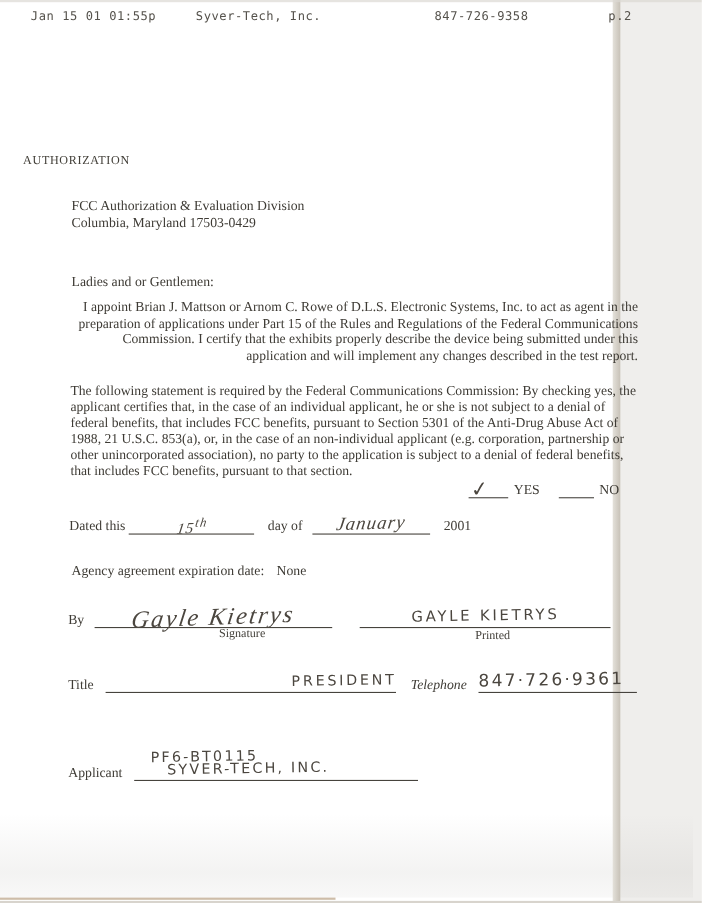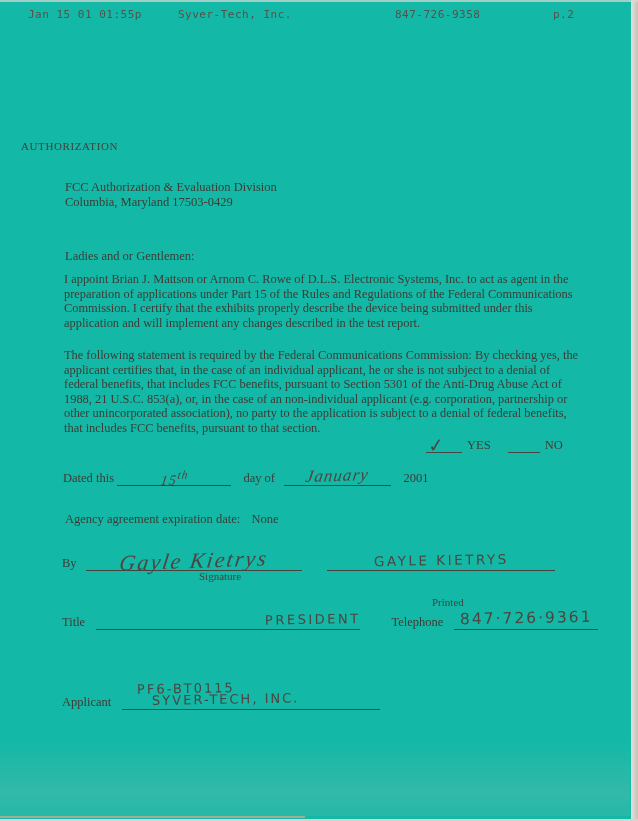--- a/index.html
+++ b/index.html
@@ -1,38 +1,38 @@
 <!DOCTYPE html>
 <html><head>
 <meta charset="utf-8">
 <style>
   html,body{margin:0;padding:0;}
   body{width:638px;height:821px;overflow:hidden;background:#efeeec;}
-  #page{position:relative;width:638px;height:821px;background:#14b8a6;
+  #page{position:relative;width:564px;height:821px;background:#ffffff;
         font-family:"Liberation Serif", serif;color:#3e3b35;}
   
   .edge-right{position:absolute;right:0;top:0;width:7px;height:821px;
               background:linear-gradient(to right,#e4e1da,#c7c1b7);}
   .edge-top{position:absolute;left:0;top:0;width:638px;height:2px;background:#dcd9d3;opacity:.7;}
   .edge-bottom-line{position:absolute;left:0;top:816px;width:305px;height:2px;background:#c2ad94;opacity:.8;}
   .edge-bottom{position:absolute;left:0;top:819px;width:638px;height:2px;background:#d8d4cd;}
   .blotch{position:absolute;left:0;top:740px;width:630px;height:76px;
           background:linear-gradient(to bottom,rgba(190,188,184,0) 0%,rgba(190,188,184,.18) 70%,rgba(190,188,184,.1) 100%);}
   
   .fax{position:absolute;top:8px;left:0;width:638px;height:16px;
        font-family:"DejaVu Sans Mono", monospace;font-size:11px;color:#55524c;letter-spacing:.5px;}
   .fax span{position:absolute;white-space:nowrap;}
   .fx-dt{left:28px;} .fx-sender{left:178px;} .fx-phone{left:395px;} .fx-page{left:553px;}
   
   .title{position:absolute;top:140px;left:0;width:622px;text-align:left;
          font-size:11px;letter-spacing:.6px;color:#423f38;padding-left:21px;}
   .recipient{position:absolute;top:180px;left:65px;font-size:12.5px;line-height:15px;}
   .salutation{position:absolute;top:249px;left:65px;font-size:12.5px;text-align:right;}
   .para{position:absolute;left:64px;width:516px;font-size:12.4px;line-height:14.6px;text-align:left;}
-  .p1{top:272px;} .p2{top:348px;}
+  .p1{top:272px;text-align:right;} .p2{top:348px;}
   
   .yesno{position:absolute;top:438px;left:426px;font-size:12.5px;white-space:nowrap;}
   .yn-line{display:inline-block;width:36px;border-bottom:1px solid #4a4742;position:relative;height:14px;vertical-align:bottom;}
   .yn-line2{display:inline-block;width:32px;border-bottom:1px solid #4a4742;height:14px;vertical-align:bottom;margin-left:14px;}
   .check{position:absolute;left:2px;bottom:-4px;font-size:19px;color:#4b463f;
          transform:rotate(-6deg);font-family:"DejaVu Sans",sans-serif;}
   .yn-label{margin-left:5px;}
   
   .row{position:absolute;font-size:12.5px;white-space:nowrap;}
   .u{display:inline-block;border-bottom:1px solid #46433d;text-align:center;vertical-align:bottom;position:relative;}
@@ -46,26 +46,26 @@
   .gap{display:inline-block;width:6px;}
   .agency{top:512px;left:65px;font-family:Liberation Serif, serif;}
   .agency .val{margin-left:8px;}
   .byrow{top:546px;left:62px;}
   .u-sig{width:216px;height:24px;margin-left:6px;}
   .u-sig .hw-cur{font-size:22px;letter-spacing:2px;position:relative;top:2px;}
   .u-printed{width:228px;height:24px;margin-left:22px;}
   .u-printed .hw-prn{font-size:13.5px;position:relative;top:6px;}
   .caption{position:absolute;font-size:11px;color:#45423c;}
   .cap-sig{top:570px;left:155px;margin-left:44px;}
-  .cap-prn{top:596px;left:432px;}
+  .cap-prn{top:572px;left:432px;}
   .titlerow{top:608px;left:62px;}
   .u-title{width:264px;height:19px;margin-left:8px;text-align:right;}
   .u-title .hw-prn{font-size:13px;padding-left:20px;position:relative;top:2px;}
-  .tel-label{margin-left:28px;}
-  .u-phone{width:144px;height:21px;margin-left:8px;text-align:center;}
+  .tel-label{margin-left:10px;font-style:italic;}
+  .u-phone{width:144px;height:21px;margin-left:8px;text-align:left;}
   .u-phone .hw-prn{font-size:15.5px;letter-spacing:2px;white-space:nowrap;position:relative;top:1px;}
   .approw{top:690px;left:62px;}
   .u-app{width:258px;height:19px;margin-left:8px;text-align:left;}
   .u-app .hw-prn{font-size:13px;padding-left:30px;position:relative;top:2px;letter-spacing:2px;}
   .appcode{top:681px;left:137px;}
   .appcode .hw-prn{font-size:13px;letter-spacing:2px;}
 </style>
 </head>
 <body>
 

